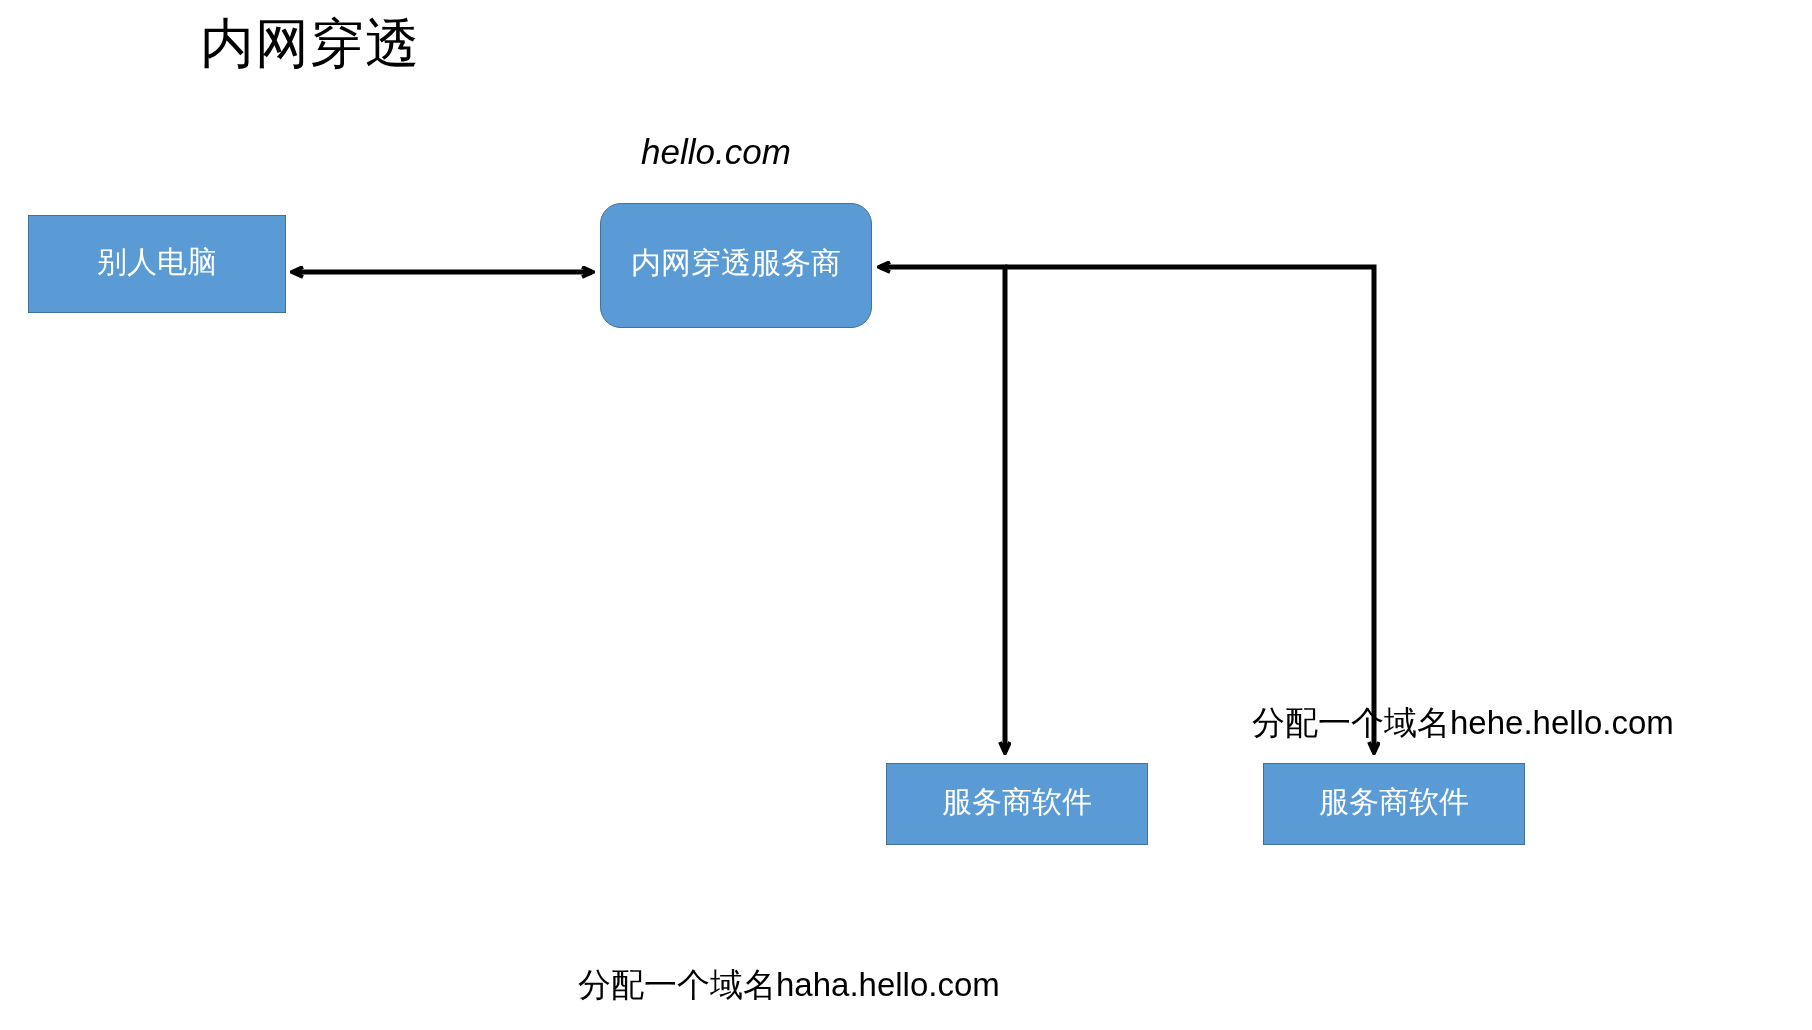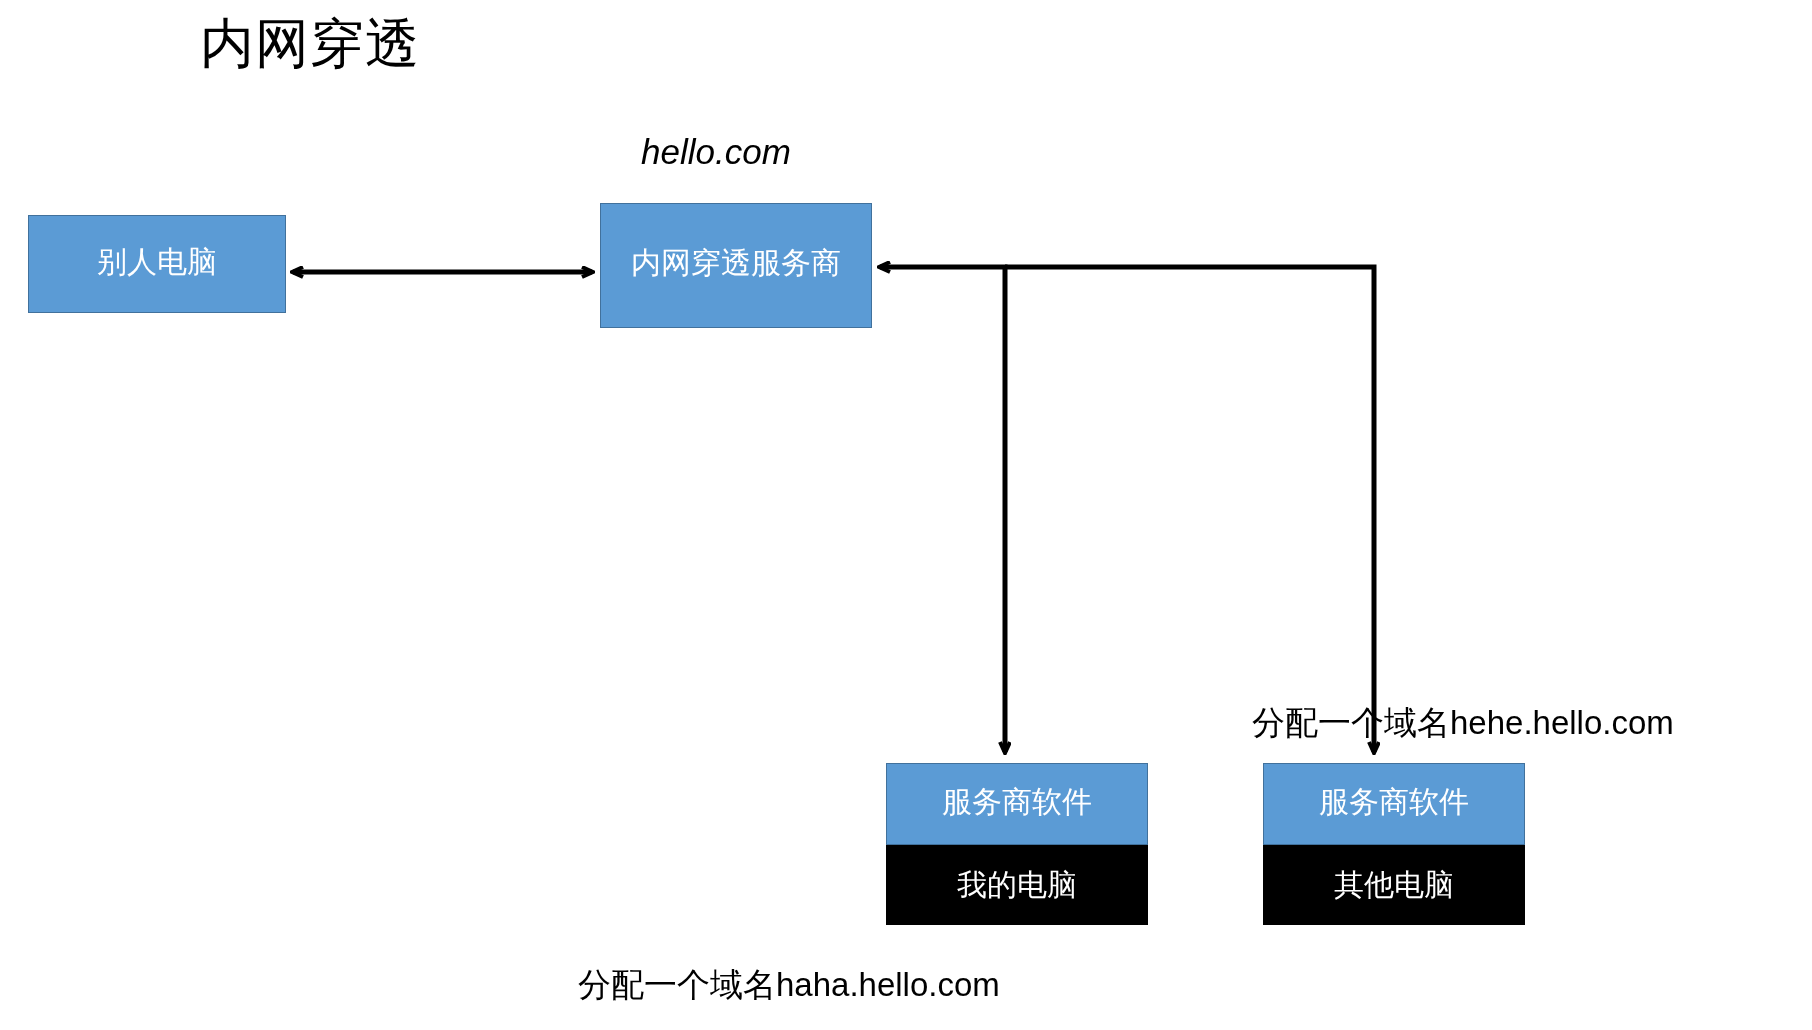--- a/index.html
+++ b/index.html
@@ -65,20 +65,21 @@
   
   #node-others-pc {
     left: 28px; top: 215px;
     width: 258px; height: 98px;
     font-size: 30px;
   }
   #node-provider {
     left: 600px; top: 203px;
     width: 272px; height: 125px;
     font-size: 30px;
+    border-radius: 21px;
   }
   #node-sw-mine {
     left: 886px; top: 763px;
     width: 262px; height: 82px;
     font-size: 30px;
   }
   #node-pc-mine {
     left: 886px; top: 845px;
     width: 262px; height: 80px;
     font-size: 30px;
@@ -154,25 +155,19 @@
   </div>
 
   <div class="node blue" id="node-provider">
     <span class="node-label">内网穿透服务商</span>
   </div>
 
   <div class="node blue" id="node-sw-mine">
     <span class="node-label">服务商软件</span>
   </div>
 
-  <div class="node black" id="node-pc-mine">
-    <span class="node-label">我的电脑</span>
-  </div>
 
   <div class="node blue" id="node-sw-other">
     <span class="node-label">服务商软件</span>
   </div>
 
-  <div class="node black" id="node-pc-other">
-    <span class="node-label">其他电脑</span>
-  </div>
 
 </div>
 
 </body></html>

